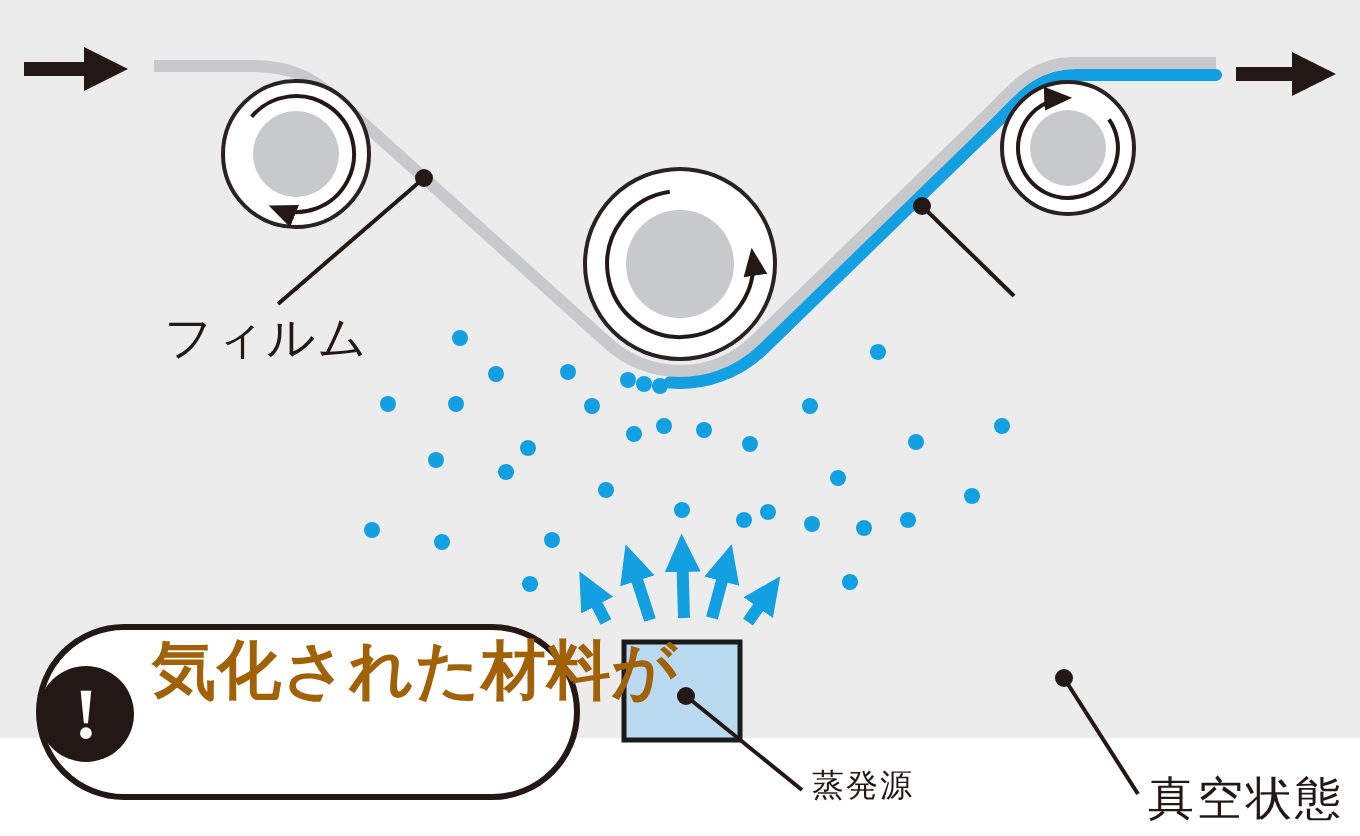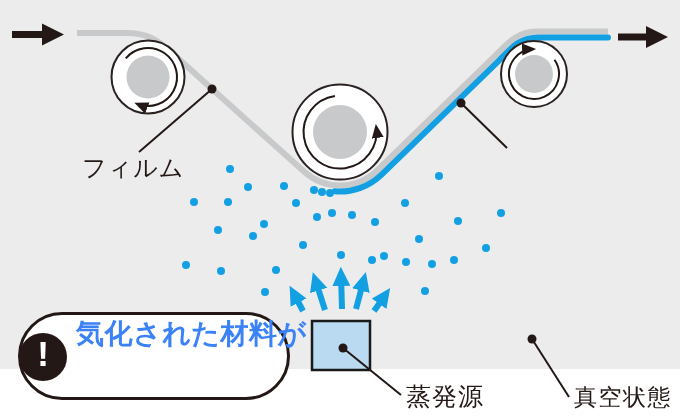--- a/index.html
+++ b/index.html
@@ -1,38 +1,38 @@
 <!DOCTYPE html>
 <html><head>
 <meta charset="utf-8">
 <style>
   html,body{margin:0;padding:0;background:#fff;}
   .stage{
     position:relative;width:680px;height:416px;overflow:hidden;
-    font-family:Liberation Mono, monospace;
+    font-family:Liberation Serif, serif;
   }
   .chamber-bg{position:absolute;left:0;top:0;width:680px;height:369px;}
   .floor-band{position:absolute;left:0;top:369px;width:680px;height:49px;}
   svg.diagram{position:absolute;left:0;top:0;}
   .lbl{
     position:absolute;color:#231815;font-size:24px;letter-spacing:1px;
     font-weight:500;white-space:nowrap;line-height:1;
   }
   #lbl-film{left:82px;top:158px;}
   #lbl-thin{left:512px;top:138px;}
-  #lbl-source{left:406px;top:386px;font-size:25px;text-align:right;}
+  #lbl-source{left:406px;top:386px;font-size:16px;text-align:right;}
   #lbl-vacuum{left:574px;top:388px;font-size:23px;letter-spacing:1.5px;}
   .callout{
     position:absolute;left:18px;top:312px;width:272px;height:88px;
     background:#fff;border:3.5px solid #231815;border-radius:46px;
     box-sizing:border-box;
   }
   .callout-text{
-    position:absolute;left:76px;top:317px;font-size:28px;font-weight:800;
-    line-height:37px;color:#3b82f6;white-space:nowrap;letter-spacing:0.5px;
+    position:absolute;left:76px;top:317px;font-size:32px;font-weight:800;
+    line-height:37px;color:#a16207;white-space:nowrap;letter-spacing:0.5px;
   }
   .badge{
     position:absolute;left:19px;top:333px;width:48px;height:48px;
     border-radius:50%;background:#231815;color:#ffffff;
     display:flex;align-items:center;justify-content:center;
     font-size:36px;font-weight:800;line-height:1;
   }
 </style>
 </head>
 <body>

